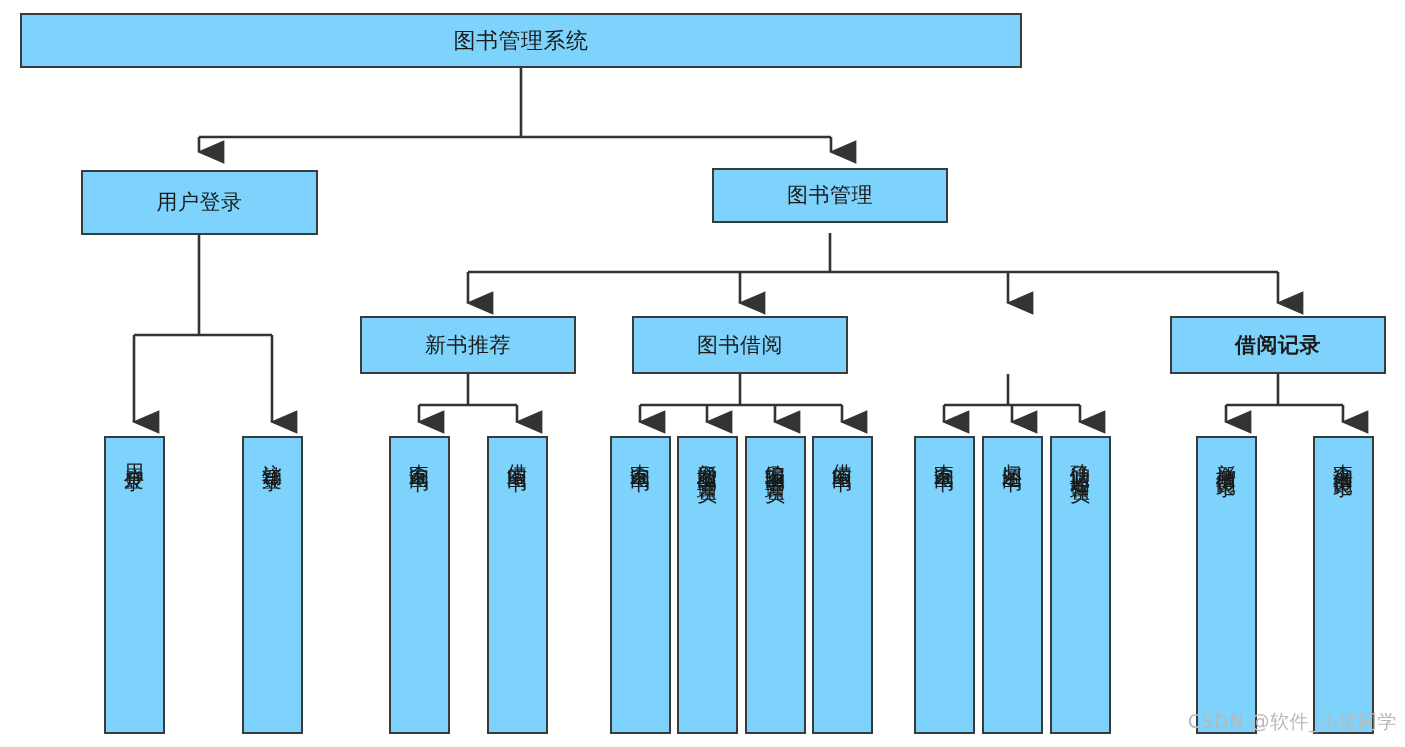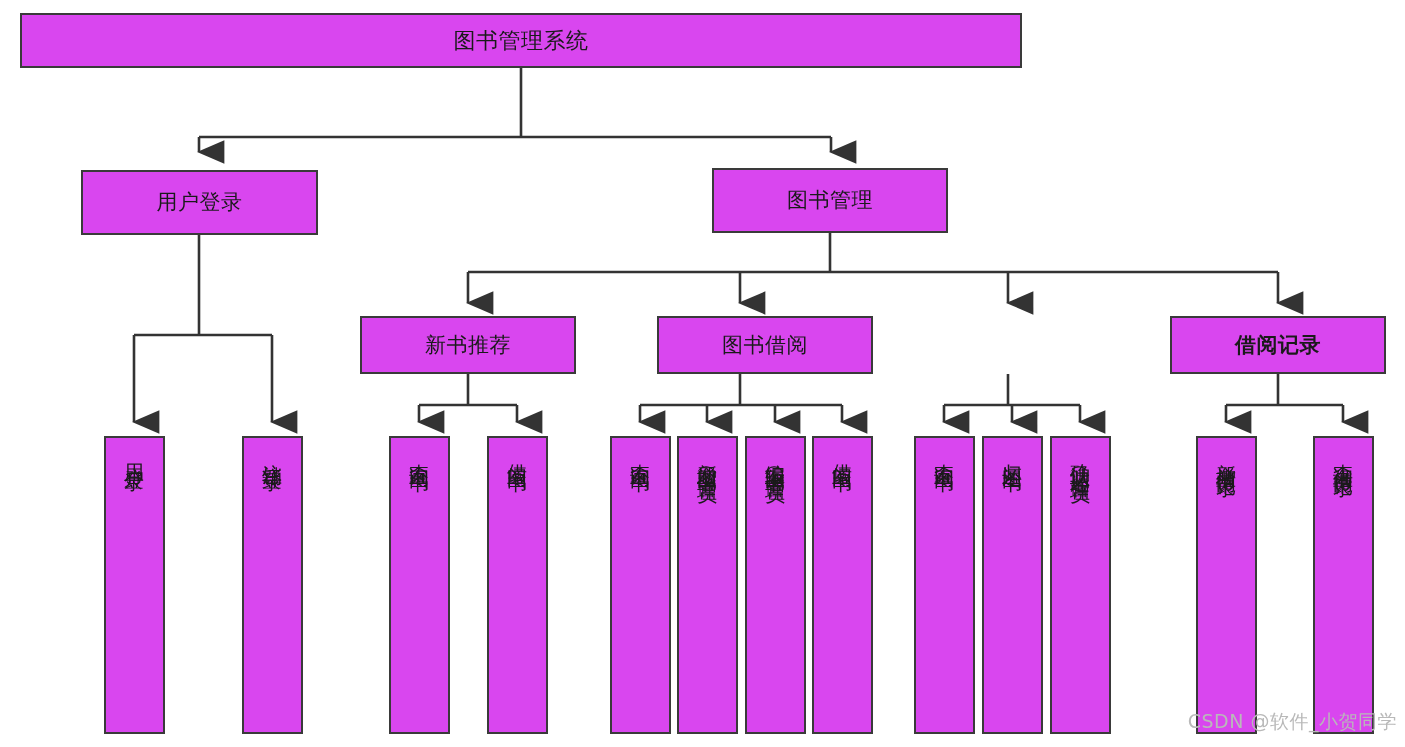--- a/index.html
+++ b/index.html
@@ -21,21 +21,21 @@
   #diagram-svg {
     position: absolute;
     left: 0;
     top: 0;
     width: 1405px;
     height: 747px;
   }
   .node-box {
     position: absolute;
     box-sizing: border-box;
-    background: #d946ef;
+    background: #7dd3fc;
     border: 2px solid #3a3a3a;
     display: flex;
     align-items: center;
     justify-content: center;
   }
   .node-label {
     color: #1a1a1a;
     font-size: 21px;
     line-height: 1.25;
     letter-spacing: 0.5px;
@@ -133,29 +133,29 @@
   </svg>
 
   <div class="node-box level1" style="left:20px; top:13px; width:1002px; height:55px;">
     <span class="node-label">图书管理系统</span>
   </div>
 
   <div class="node-box level2" style="left:81px; top:170px; width:237px; height:65px;">
     <span class="node-label">用户登录</span>
   </div>
 
-  <div class="node-box level2" style="left:712px; top:168px; width:236px; height:65px;">
+  <div class="node-box level2" style="left:712px; top:168px; width:236px; height:55px;">
     <span class="node-label">图书管理</span>
   </div>
 
   <div class="node-box level3" style="left:360px; top:316px; width:216px; height:58px;align-items:center;">
     <span class="node-label">新书推荐</span>
   </div>
 
-  <div class="node-box level3" style="left:632px; top:316px; width:216px; height:58px;margin-left:25px;">
+  <div class="node-box level3" style="left:632px; top:316px; width:216px; height:58px;">
     <span class="node-label">图书借阅</span>
   </div>
 
 
   <div class="node-box level3" style="left:1170px; top:316px; width:216px; height:58px;font-weight:bold;">
     <span class="node-label">借阅记录</span>
   </div>
 
   <div class="node-box leaf" style="left:104px; top:436px; width:61px; height:298px;">
     <span class="node-label">用户登录</span>

